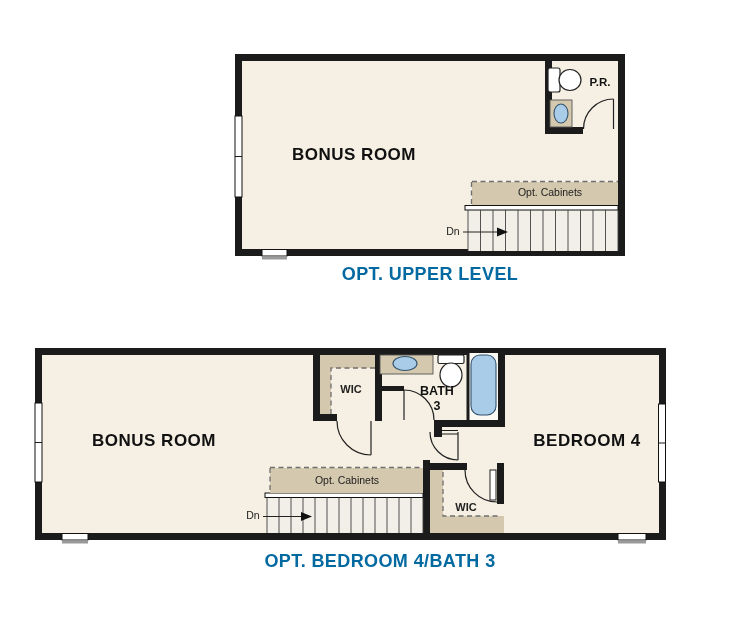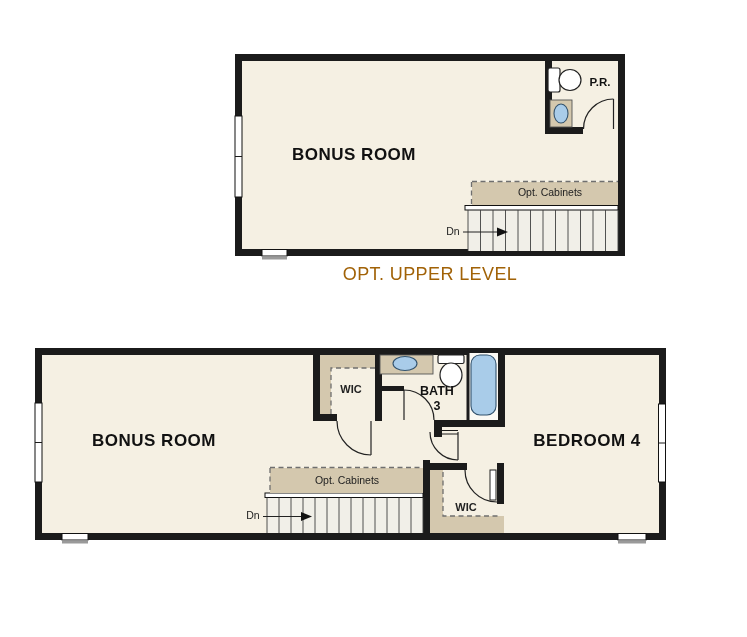--- a/index.html
+++ b/index.html
@@ -1,22 +1,22 @@
 <!DOCTYPE html>
 <html><head>
 <meta charset="utf-8">
 <style>
   html,body{margin:0;padding:0;background:#fff;}
   #page{position:relative;width:747px;height:637px;background:#fff;overflow:hidden;
         font-family:"Liberation Sans",sans-serif;}
   svg{position:absolute;overflow:visible;}
   #upper-svg{left:225px;top:40px;}
   #lower-svg{left:25px;top:335px;}
-  .plan-title{position:absolute;text-align:center;font-weight:normal;font-size:18px;
-              color:#a16207;letter-spacing:.4px;font-family:"Liberation Sans",sans-serif;}
+  .plan-title{position:absolute;text-align:center;font-weight:bold;font-size:18px;
+              color:#0369a1;letter-spacing:.4px;font-family:"Liberation Sans",sans-serif;}
   #upper-title{left:230px;top:264px;width:400px;}
   #lower-title{left:180px;top:551px;width:400px;}
 
   .floor{fill:#f5f0e3;}
   .wall{stroke:#1b1b1b;fill:none;}
   .w7{stroke-width:7;} .w5{stroke-width:5;} .w8{stroke-width:8;} .w3{stroke-width:3;}
   .thin{stroke:#1b1b1b;stroke-width:1;fill:none;}
   .tan{fill:#d4c8ae;stroke:none;}
   .tan-o{fill:#d4c8ae;stroke:#555;stroke-width:.9;}
   .dash{fill:none;stroke:#6f6f6f;stroke-width:1.3;stroke-dasharray:5 3.5;}
@@ -206,14 +206,15 @@
     </g>
     <g>
       <rect class="win" x="593" y="198.5" width="28" height="6.5"></rect>
       <rect class="sill" x="593" y="205.5" width="28" height="3"></rect>
     </g>
 
     <text class="room-label" x="129" y="107" text-anchor="middle" dominant-baseline="middle">BONUS ROOM</text>
     <text class="room-label" x="562" y="107" text-anchor="middle" dominant-baseline="middle">BEDROOM 4</text>
   </svg>
 
+  <div class="plan-title" id="lower-title">OPT. BEDROOM 4/BATH 3</div>
 
 </div>
 
 </body></html>

